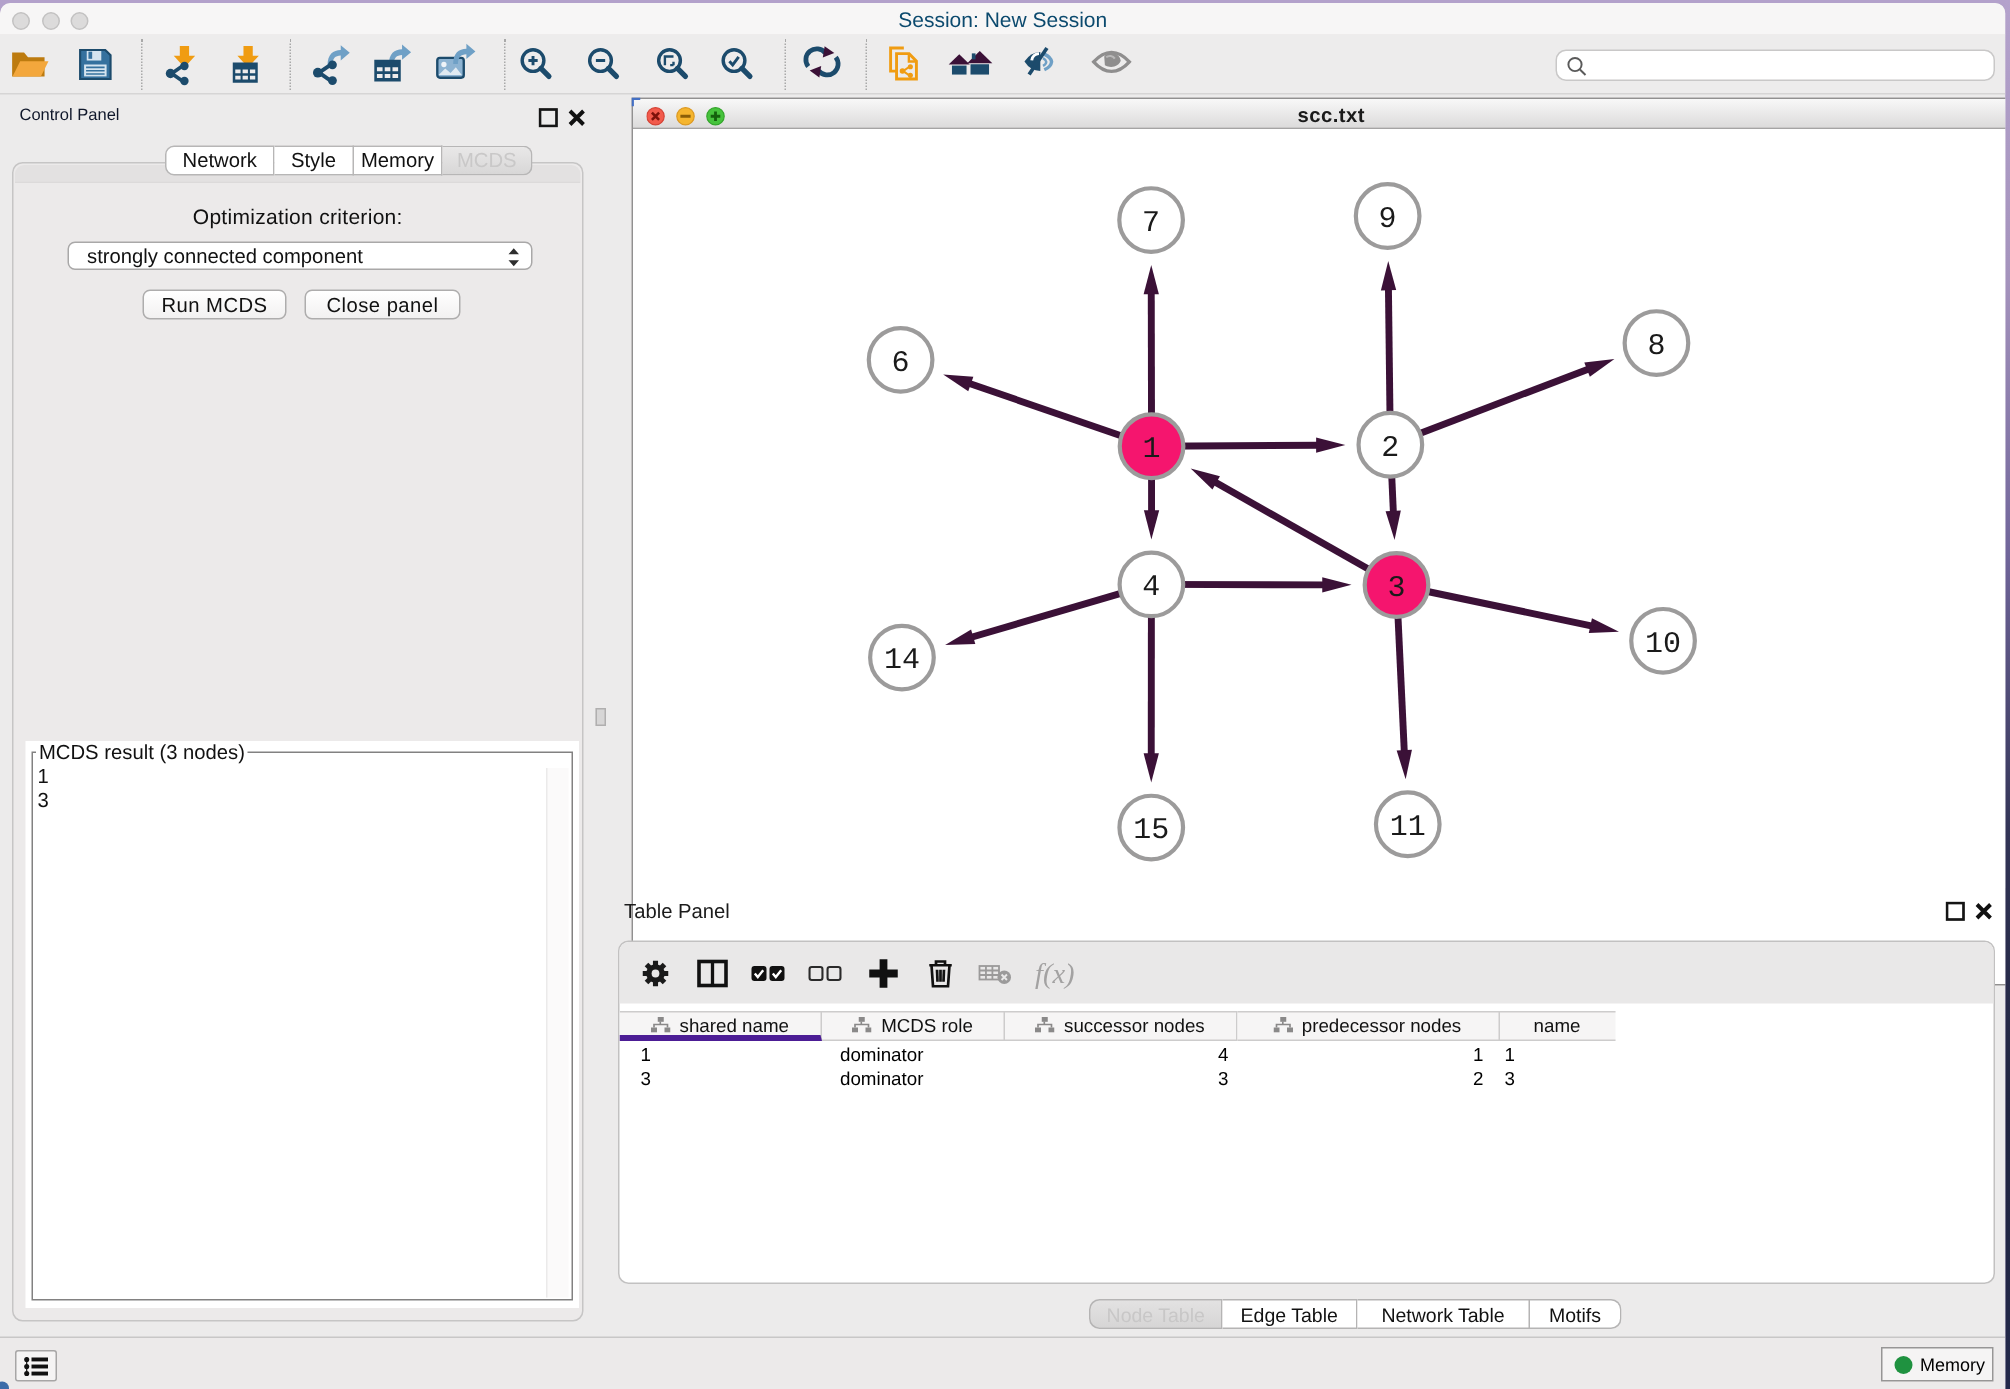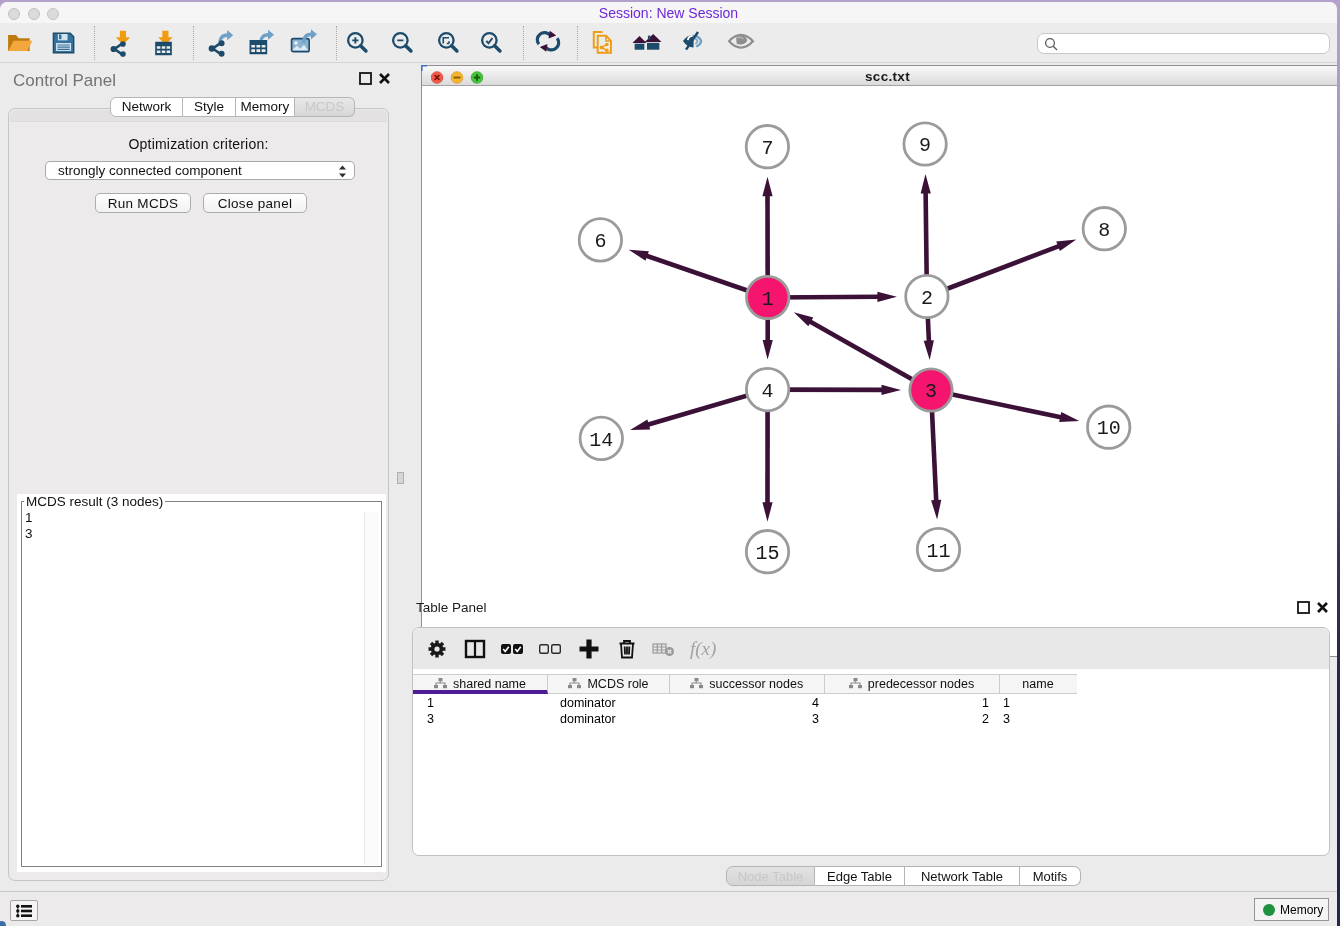--- a/index.html
+++ b/index.html
@@ -6,29 +6,29 @@
   html,body { width:1340px; height:926px; overflow:hidden; }
   body { font-family:"Liberation Sans", sans-serif; background:#b3a1cb; position:relative; }
   .abs { position:absolute; }
   #win { position:absolute; left:0; top:2px; width:1337px; height:924px;
          background:#ecebeb; border-radius:7px 7px 0 0; overflow:hidden; }
   #titlebar { position:absolute; left:0; top:0; width:1337px; height:22px;
               background:#f7f6f6; border-bottom:1px solid #d3d2d2; border-radius:7px 7px 0 0;}
   .tdot { position:absolute; top:6px; width:12px; height:12px; border-radius:50%;
           background:#dcdbdb; border:1px solid #c3c2c2; }
   #wtitle { position:absolute; top:3px; left:0; width:1337px; text-align:center;
-            font-size:14px; color:#6d28d9; }
+            font-size:14px; color:#0c4a6e; }
   #toolbar { position:absolute; left:0; top:21px; width:1337px; height:40px;
              background:#edecec; border-bottom:1px solid #d6d5d5; }
   .tsep { position:absolute; top:3px; height:34px; width:0; border-left:1px dotted #a9a9a9; }
   .ticon { position:absolute; top:5px; width:30px; height:30px; }
   #searchbox { position:absolute; left:1037px; top:10px; width:293px; height:21px;
                background:#fff; border:1px solid #c9c8c8; border-radius:7px; }
   
-  #cp-title { position:absolute; left:13px; top:69px; font-size:17px; color:#737373; }
+  #cp-title { position:absolute; left:13px; top:69px; font-size:11px; color:#0f172a; }
   #cp-panel { position:absolute; left:8px; top:106px; width:381px; height:773px;
               background:#eceaea; border:1px solid #c6c5c5; border-radius:7px; }
   #cp-topband { position:absolute; left:1px; top:1px; width:377px; height:12px;
                 background:#e3e1e1; border-bottom:1px solid #dcdada; border-radius:6px 6px 0 0;}
   .tabrow { position:absolute; display:flex; z-index:5;padding-left:32px; }
   .tab { font-size:13.5px; color:#111; background:#fff; border:1px solid #b7b6b6;
          border-left:none; text-align:center; line-height:18px; height:20px; }
   
   .btn { position:absolute; background:linear-gradient(#ffffff,#f2f1f1); border:1px solid #aeadad;
          border-radius:5px; font-size:13.5px; letter-spacing:0.3px; color:#111; text-align:center; }

